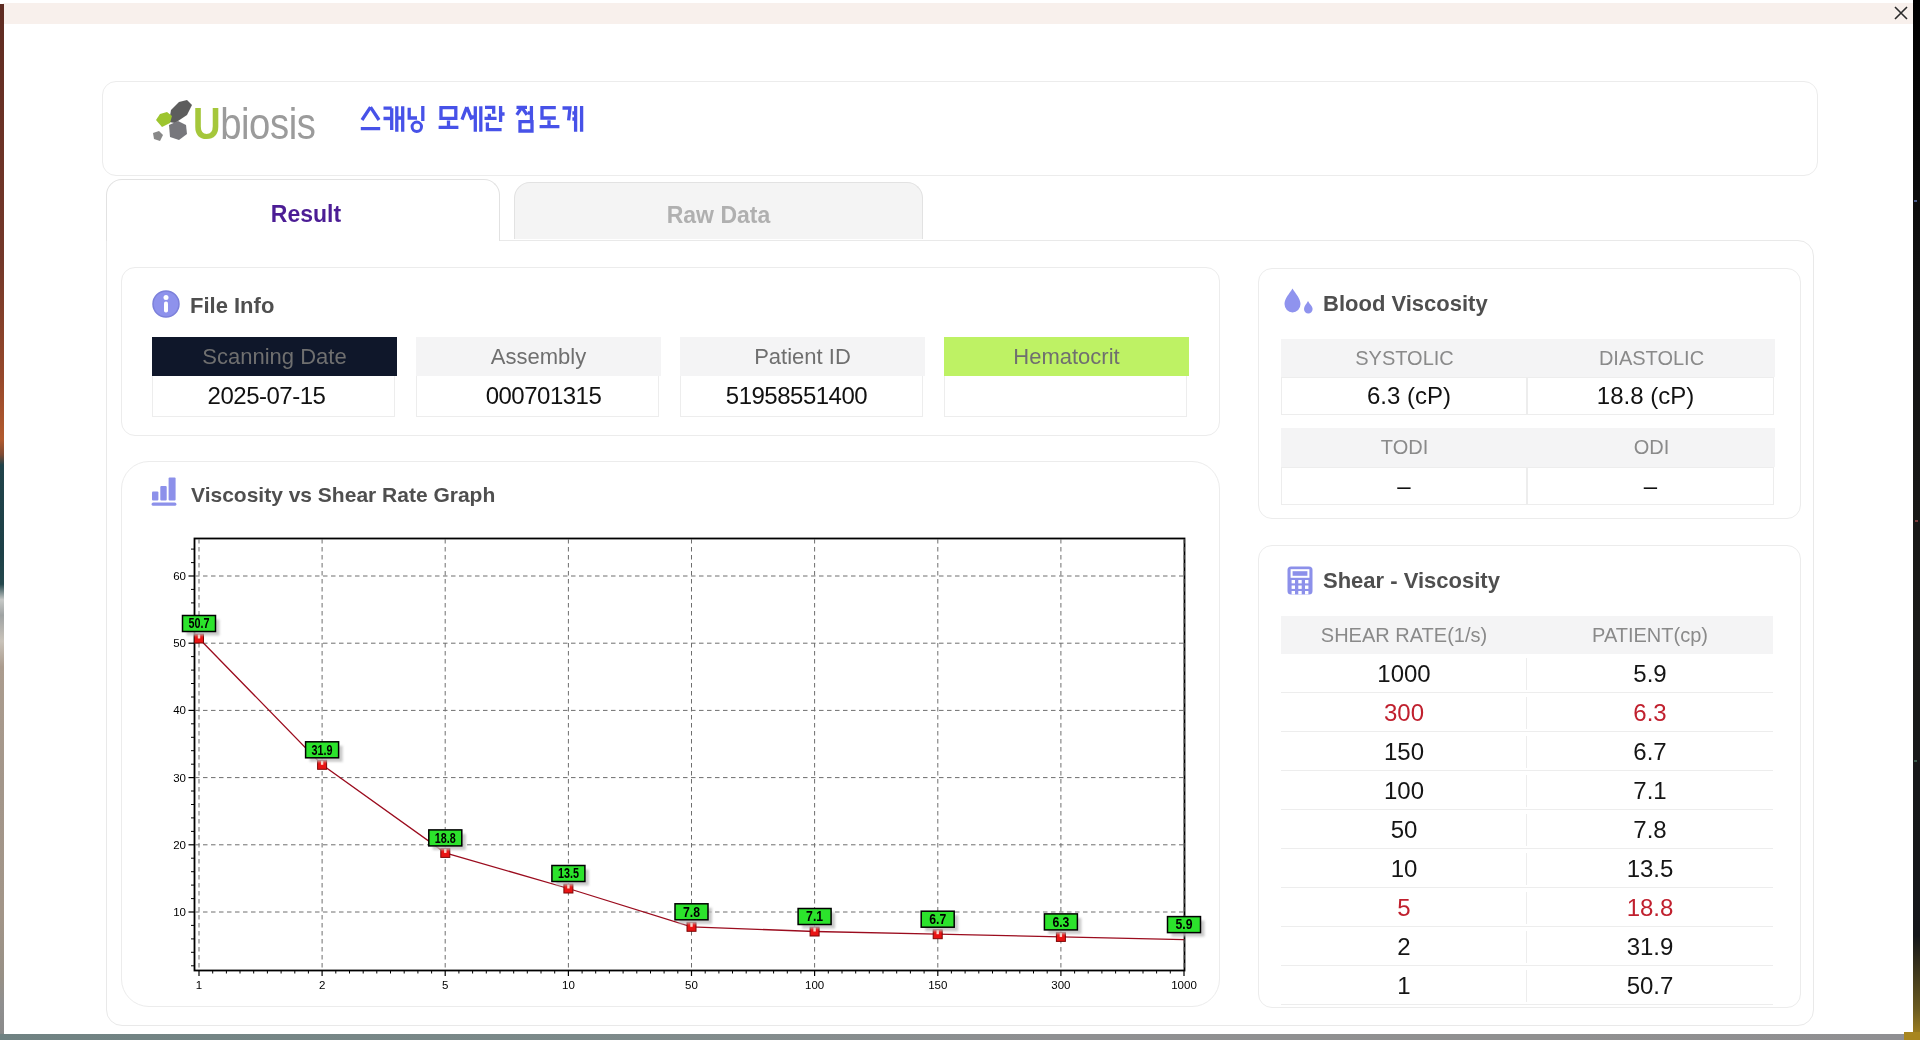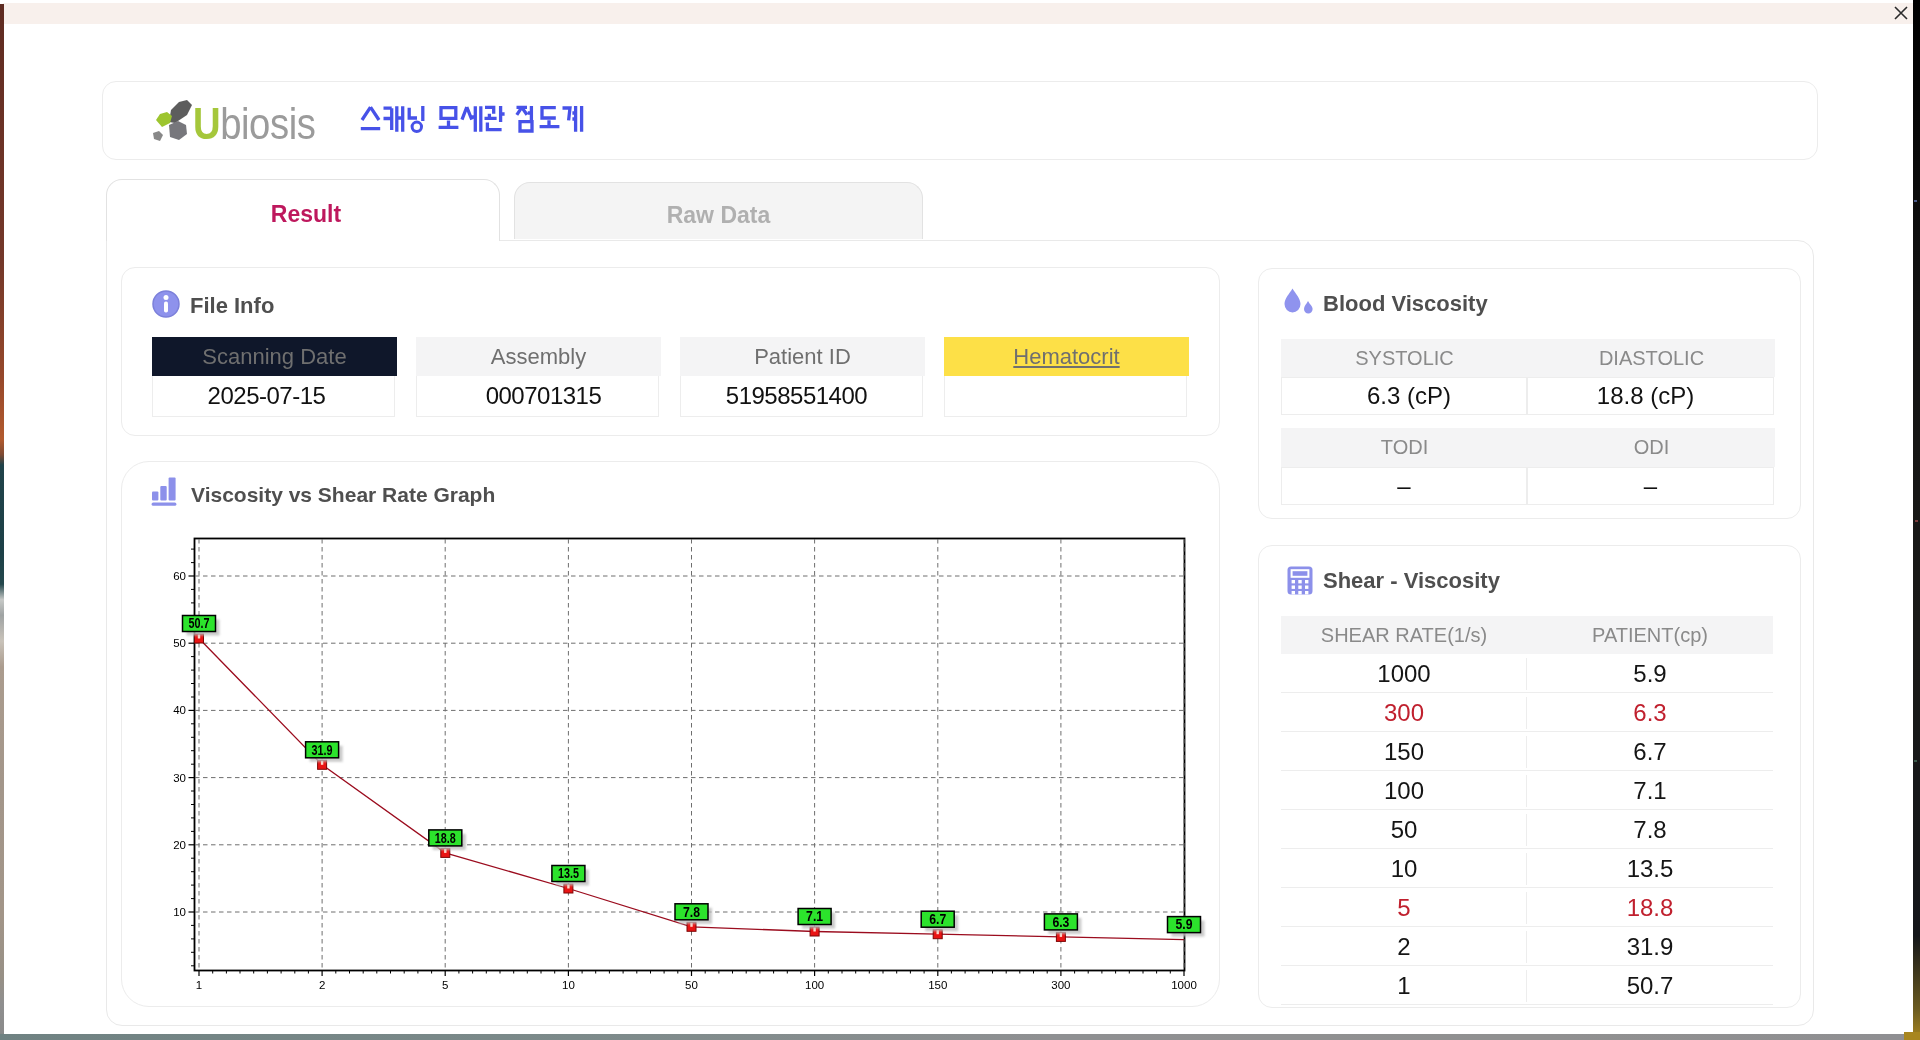--- a/index.html
+++ b/index.html
@@ -16,21 +16,21 @@
 <div style="position:absolute;right:0;top:0;width:7px;height:1040px;background:linear-gradient(to bottom,#000 0%,#131313 30%,#1a1a18 60%,#14161a 90%,#6a5a20 97%,#a8861f 100%);"></div>
 <div style="position:absolute;left:0;top:1034px;width:1913px;height:6px;background:linear-gradient(to right,#6f8282 0%,#7c8a8a 30%,#8f9092 55%,#909090 80%,#8f8f92 100%);"></div>
 <div style="position:absolute;left:1904px;top:1032px;width:16px;height:8px;background:#a8861f;"></div>
 <div style="position:absolute;left:1914px;top:200px;width:3px;height:2px;background:#4a5a8a;"></div>
 <div style="position:absolute;left:1915px;top:520px;width:3px;height:2px;background:#7a3a3a;"></div>
 <div style="position:absolute;left:1914px;top:760px;width:3px;height:2px;background:#3a5a4a;"></div>
 <svg width="16" height="16" viewBox="0 0 16 16" style="position:absolute;left:1893px;top:5px;">
     <path d="M2 2 L14 14 M14 2 L2 14" stroke="#2b2b2b" stroke-width="1.6"></path>
   </svg>
 
-<div class="card" style="left:102px;top:81px;width:1716px;height:79px;text-decoration:underline;">
+<div class="card" style="left:102px;top:81px;width:1716px;height:95px;text-decoration:underline;">
 <svg width="46" height="52" viewBox="0 0 46 52" style="position:absolute;left:48px;top:13px;">
 <polygon points="18,27 20,15 28,7 36,5 41,10 36,20 24,28" fill="#5d5d5d"></polygon>
 <polygon points="5,25 9,19 16,17 21,21 19,28 11,32" fill="#9dc52f"></polygon>
 <polygon points="18,30 27,26 35,30 36,39 28,45 19,42" fill="#77777c"></polygon>
 <polygon points="2,38 8,36 12,40 9,46 3,44" fill="#888888"></polygon>
     </svg>
 <div style="position:absolute;left:90px;top:16px;width:300px;font-size:45px;letter-spacing:-0.5px;transform:scaleX(0.85);transform-origin:0 0;"><span style="color:#a5c73b;font-weight:bold;">U</span><span style="color:#9b9b9b;font-weight:normal;">biosis</span></div>
 <svg width="224" height="30" viewBox="0 0 224 30" style="position:absolute;left:257px;top:23px;">
       <path d="M10.5,2.2 L2,15 M10.5,2.2 L19,15 M0.8,23.6 L20.2,23.6" fill="none" stroke="#4752e8" stroke-width="3.3" stroke-linecap="butt"></path>
       <path d="M23.5,3.2 L31.7,3.2 M31.7,3.2 L31.7,25 M23.5,13.5 L31.7,13.5 M36.8,1.3 L36.8,26.7 M42.7,1.3 L42.7,26.7 M36.8,13 L42.7,13" fill="none" stroke="#4752e8" stroke-width="3.3" stroke-linecap="butt"></path>
@@ -40,42 +40,42 @@
       <path d="M106.8,2 L102,14.6 M106.8,2 L111.8,14.6 M111.8,12 L115.3,12 M115.3,1.2 L115.3,26.8 M120.8,1.2 L120.8,26.8" fill="none" stroke="#4752e8" stroke-width="3.3" stroke-linecap="butt"></path>
       <path d="M125,2.3 L133.7,2.3 L133.7,8.7 M129.4,8.7 L129.4,12.6 M124.5,13.3 L136.6,13.3 M140.6,1 L140.6,17 M140.6,9 L144.6,9 M127.4,17.4 L127.4,24.6 L141.6,24.6" fill="none" stroke="#4752e8" stroke-width="3.3" stroke-linecap="butt"></path>
       <path d="M156.5,2.4 L167,2.4 M161.8,2.4 L156.8,9.8 M161.8,2.4 L167,9.8 M167.8,8 L171.4,8 M171.4,1 L171.4,15.4 M160,16.6 L172,16.6 L172,26 L160,26 Z" fill="none" stroke="#4752e8" stroke-width="3.3" stroke-linecap="butt"></path>
       <path d="M195.8,2.6 L182,2.6 L182,13 L195.8,13 M189,15.3 L189,20.6 M179.6,21.7 L199.4,21.7" fill="none" stroke="#4752e8" stroke-width="3.3" stroke-linecap="butt"></path>
       <path d="M202.5,3 L210,3 L208.6,15.4 M212.4,8 L215.6,8 M212.4,14 L215.6,14 M215.6,1 L215.6,26.8 M221.6,1 L221.6,26.8" fill="none" stroke="#4752e8" stroke-width="3.3" stroke-linecap="butt"></path>
     </svg>
 </div>
 
 <div style="position:absolute;left:106px;top:240px;width:1708px;height:786px;border:1px solid #e9e9e9;border-radius:0 16px 16px 16px;background:#fff;"></div>
 <div style="position:absolute;left:514px;top:182px;width:409px;height:57px;background:#f4f4f4;border:1px solid #e2e2e2;border-bottom:none;border-radius:16px 16px 0 0;display:flex;align-items:center;justify-content:center;padding-top:8px;font-size:23px;font-weight:bold;color:#b0b0b0;">Raw Data</div>
-<div style="position:absolute;left:106px;top:179px;width:394px;height:62px;background:#fff;border:1px solid #e2e2e2;border-bottom:none;border-radius:16px 16px 0 0;display:flex;align-items:center;justify-content:center;padding-top:7px;padding-left:6px;font-size:23px;font-weight:bold;color:#be185d;">Result</div>
+<div style="position:absolute;left:106px;top:179px;width:394px;height:62px;background:#fff;border:1px solid #e2e2e2;border-bottom:none;border-radius:16px 16px 0 0;display:flex;align-items:center;justify-content:center;padding-top:7px;padding-left:6px;font-size:23px;font-weight:bold;color:#4c1d95;">Result</div>
 
 <div class="card" style="left:121px;top:267px;width:1099px;height:169px;">
 <svg width="30" height="30" viewBox="0 0 30 30" style="position:absolute;left:29px;top:21px;">
 <circle cx="15" cy="15" r="13" fill="#8e92ec" stroke="#7c80da" stroke-width="1.5"></circle>
 <circle cx="15" cy="8.6" r="2.5" fill="#fff"></circle>
 <rect x="13" y="12.6" width="4" height="11" rx="1.8" fill="#fff"></rect>
     </svg>
 <div class="ct" style="left:68px;top:25px;font-size:22px;">File Info</div>
 <div style="position:absolute;left:30px;top:69px;width:245px;height:39px;background:#0f172a;display:flex;align-items:center;justify-content:center;font-size:22px;color:#6f6f6f;">Scanning Date</div>
 <div style="position:absolute;left:30px;top:108px;width:243px;height:41px;border:1px solid #ededed;border-top:none;display:flex;align-items:center;justify-content:center;font-size:24px;color:#111;letter-spacing:-0.5px;">
       <span style="transform:translateX(-7px);">2025-07-15</span>
     </div>
     <div style="position:absolute;left:294px;top:69px;width:245px;height:39px;background:#f4f4f5;display:flex;align-items:center;justify-content:center;font-size:22px;color:#6f6f6f;">Assembly</div>
 <div style="position:absolute;left:294px;top:108px;width:243px;height:41px;border:1px solid #ededed;border-top:none;display:flex;align-items:center;justify-content:center;font-size:24px;color:#111;letter-spacing:-0.5px;">
       <span style="transform:translateX(6px);">000701315</span>
     </div>
     <div style="position:absolute;left:558px;top:69px;width:245px;height:39px;background:#f4f4f5;display:flex;align-items:center;justify-content:center;font-size:22px;color:#6f6f6f;">Patient ID</div>
 <div style="position:absolute;left:558px;top:108px;width:243px;height:41px;border:1px solid #ededed;border-top:none;display:flex;align-items:center;justify-content:center;font-size:24px;color:#111;letter-spacing:-0.5px;">
       <span style="transform:translateX(-5px);">51958551400</span>
     </div>
-    <div style="position:absolute;left:822px;top:69px;width:245px;height:39px;background:#fde047;display:flex;align-items:center;justify-content:center;font-size:22px;color:#6f6f6f;text-decoration:underline;">Hematocrit</div>
+    <div style="position:absolute;left:822px;top:69px;width:245px;height:39px;background:#bef264;display:flex;align-items:center;justify-content:center;font-size:22px;color:#6f6f6f;">Hematocrit</div>
 <div style="position:absolute;left:822px;top:108px;width:243px;height:41px;border:1px solid #ededed;border-top:none;display:flex;align-items:center;justify-content:center;font-size:24px;color:#111;letter-spacing:-0.5px;"></div>
 </div>
 
 <div class="card" style="left:121px;top:461px;width:1099px;height:546px;border-radius:28px;">
 <svg width="28" height="30" viewBox="0 0 28 30" style="position:absolute;left:29px;top:15px;">
 <rect x="1" y="14.5" width="6.4" height="9" rx="1" fill="#8c90ea"></rect>
 <rect x="9.3" y="9" width="6.4" height="14.5" rx="1" fill="#8c90ea"></rect>
 <rect x="17.6" y="0.5" width="7" height="23" rx="1" fill="#8c90ea"></rect>
 <rect x="0.6" y="25.4" width="24.8" height="3.4" rx="1.6" fill="#8c90ea"></rect>
     </svg>

